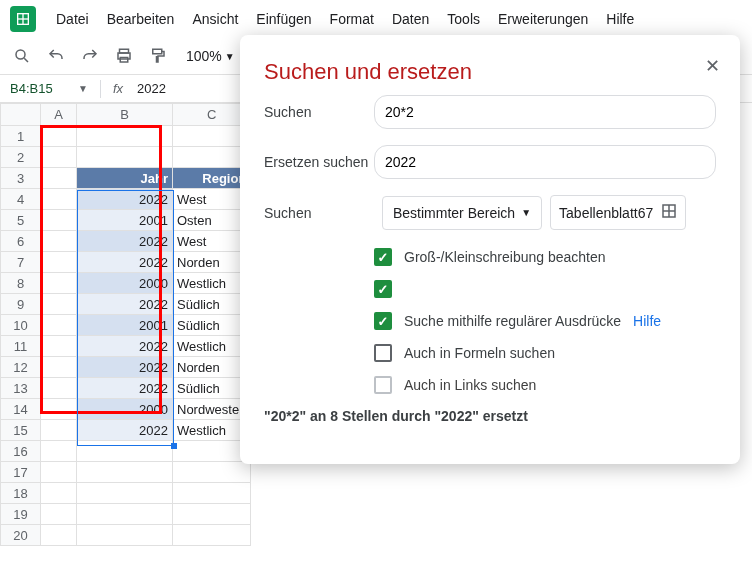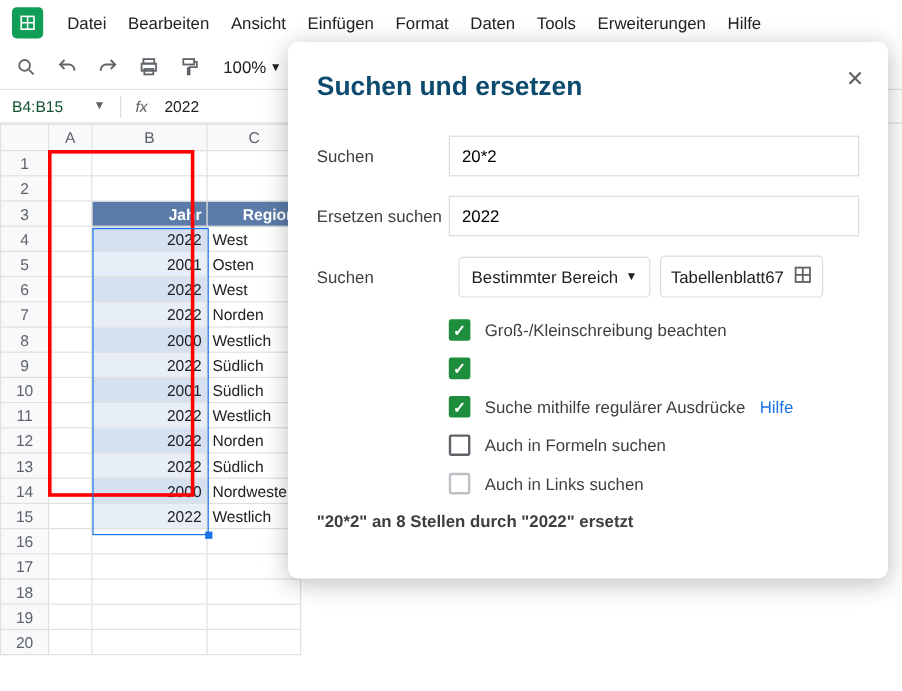--- a/index.html
+++ b/index.html
@@ -36,25 +36,25 @@
 .sel-row td.col-b-cell { background: #d5e0f0; }
 .alt-row td.col-b-cell { background: #e8eef7; }
 .col-b-cell { text-align: right; }
 .col-c-cell { text-align: left; }
 
 .red-box { position: absolute; border: 3px solid red; pointer-events: none; }
 .sel-box { position: absolute; border: 1px solid #1a73e8; pointer-events: none; }
 .sel-handle { position: absolute; width: 6px; height: 6px; background: #1a73e8; }
 
 .dialog { position: absolute; top: 35px; left: 240px; width: 500px; background: #fff; box-shadow: 0 4px 20px rgba(0,0,0,0.25); border-radius: 8px; padding: 24px; z-index: 100; }
-.dialog-title { font-size: 22px; color: #0c4a6e; font-weight: bold; margin-bottom: 28px; }
+.dialog-title { font-size: 22px; color: #b91c1c; font-weight: normal; margin-bottom: 10px; }
 .close-btn { position: absolute; top: 20px; right: 20px; font-size: 18px; color: #5f6368; cursor: pointer; }
 .form-row { display: flex; align-items: center; margin-bottom: 16px; }
 .form-label { width: 110px; font-size: 14px; color: #3c4043; }
-.form-input { flex: 1; border: 1px solid #dadce0; border-radius: 0; padding: 8px 10px; font-size: 14px; }
+.form-input { flex: 1; border: 1px solid #dadce0; border-radius: 13px; padding: 8px 10px; font-size: 14px; }
 .scope-row { display: flex; align-items: center; gap: 8px; margin-bottom: 18px; }
 .dd-btn { border: 1px solid #dadce0; border-radius: 4px; padding: 8px 10px; font-size: 14px; display: flex; align-items: center; gap: 6px; cursor: pointer; }
 .range-box { border: 1px solid #dadce0; border-radius: 4px; padding: 7px 8px; font-size: 14px; display: flex; align-items: center; gap: 8px; }
 .grid-icon { display: inline-block; }
 
 .check-group { margin-left: 110px; }
 .check-row { display: flex; align-items: center; gap: 12px; margin-bottom: 14px; font-size: 14px; color: #3c4043; }
 .checkbox { width: 18px; height: 18px; border: 2px solid #5f6368; border-radius: 2px; display: flex; align-items: center; justify-content: center; cursor: pointer; }
 .checkbox.checked { background: #1e8e3e; border-color: #1e8e3e; }
 .checkbox.checked::after { content: '✓'; color: #fff; font-size: 13px; font-weight: bold; }

